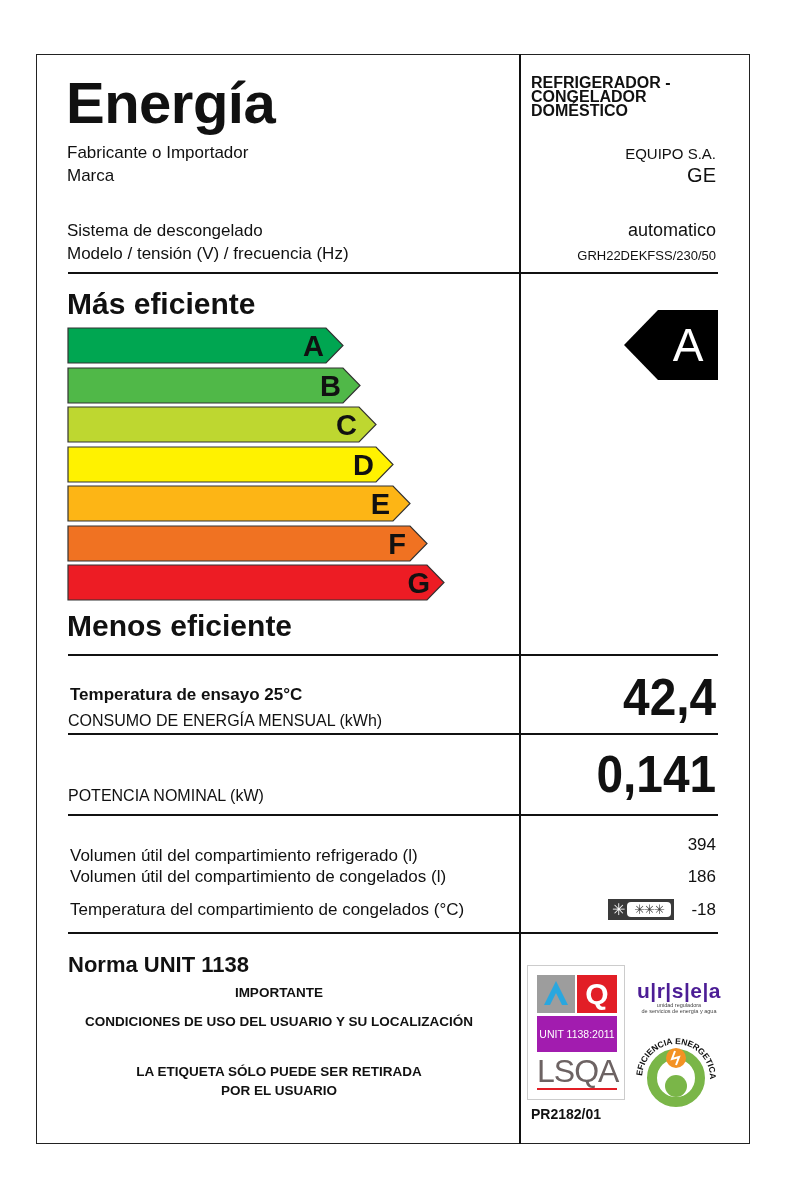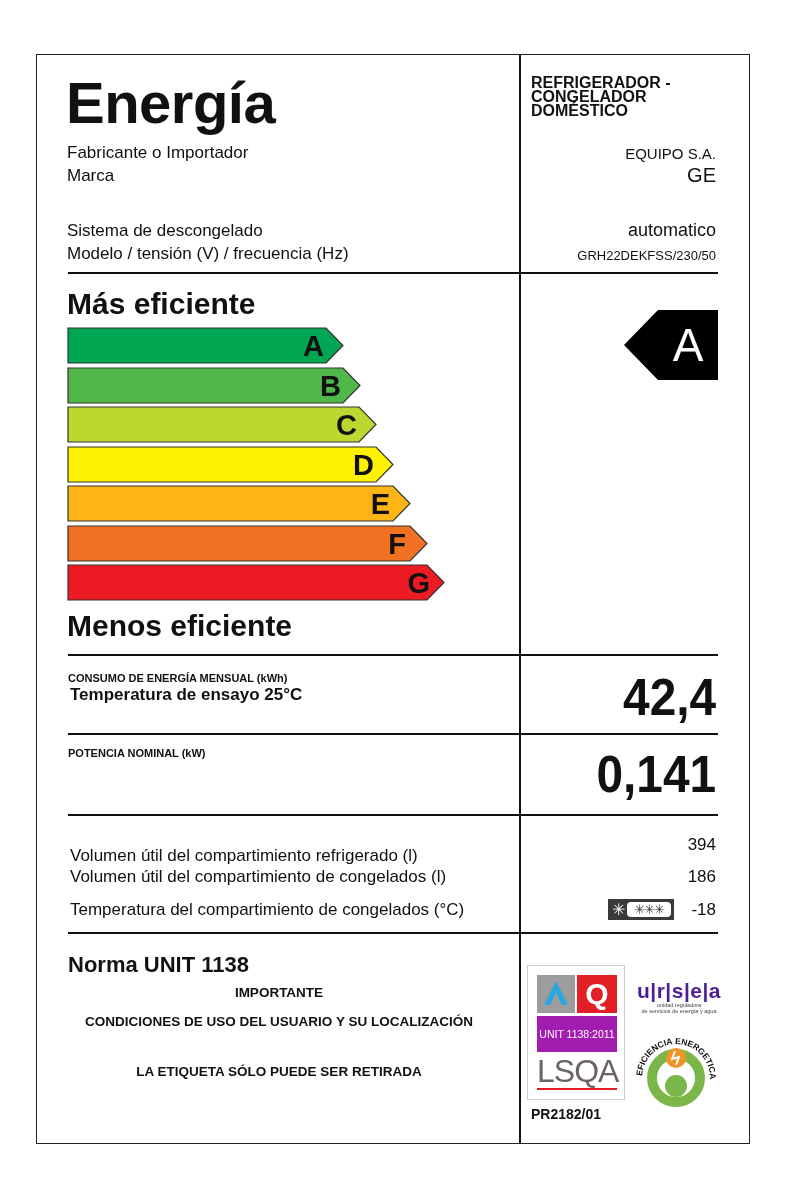--- a/index.html
+++ b/index.html
@@ -12,21 +12,21 @@
   .lbl { font-size:17px; line-height:22px; }
   .rval { text-align:right; right:72px; }
   .cat { left:531px; top:76px; font-size:16px; font-weight:bold; line-height:14px; }
   .eff-hdr { font-size:30px; font-weight:bold; line-height:34px; }
   .bar { position:absolute; left:68px; height:35px; }
   .bar svg { position:absolute; left:0; top:0; overflow:visible; }
   .bar .letter { position:absolute; top:0; height:35px; line-height:36px; font-size:29px; font-weight:bold; color:#111; text-align:right; }
   .rating { left:624px; top:310px; width:94px; height:70px; }
   .rating .letter { position:absolute; left:34px; top:0; width:60px; height:70px; line-height:70px; text-align:center; color:#fff; font-size:46px; }
   .big { font-weight:bold; font-size:52px; line-height:56px; text-align:right; right:72px; transform:scaleX(0.92); transform-origin:right center; }
-  .bold16 { font-size:11px; font-weight:bold; }
+  .bold16 { font-size:16px; font-weight:normal;margin-top:40px; }
   .center-block { left:40px; width:478px; text-align:center; font-weight:bold; font-size:13.5px; line-height:19px; }
   .star-box { left:608px; top:899px; width:66px; height:21px; background:#3a3a3a; }
   .star-box .first { position:absolute; left:4px; top:0; color:#fff; font-size:16px; line-height:21px; }
   .star-box .pill { position:absolute; left:19px; top:3px; width:44px; height:15px; background:#fff; border-radius:4px; color:#3a3a3a; font-size:13px; line-height:16px; text-align:center; letter-spacing:-1px; }
 </style>
 </head>
 <body>
 
 <div class="abs frame"></div>
 <div class="abs vdiv"></div>
@@ -129,20 +129,21 @@
 
 <div class="abs hline" style="top:932px;"></div>
 
 <div class="abs" style="left:68px;top:952px;font-size:22px;font-weight:bold;">Norma UNIT 1138</div>
 <div class="abs center-block" style="top:983px;">IMPORTANTE</div>
 <div class="abs center-block" style="top:1012px;">
   <div>CONDICIONES DE USO DEL USUARIO Y SU LOCALIZACIÓN</div>
 </div>
 <div class="abs center-block" style="top:1062px;">
   <div>LA ETIQUETA SÓLO PUEDE SER RETIRADA</div>
+  <div>POR EL USUARIO</div>
 </div>
 
 <div class="abs" style="left:527px;top:965px;width:98px;height:135px;border:1px solid #ccc;box-sizing:border-box;">
   <div class="abs" style="left:9px;top:9px;width:38px;height:38px;background:#9d9d9d;">
     <svg width="38" height="38">
       <polygon points="19,6 31,30 7,30" fill="#2aa7df"></polygon>
       <polygon points="19,18 25,30 13,30" fill="#9d9d9d"></polygon>
     </svg>
   </div>
   <div class="abs" style="left:49px;top:9px;width:40px;height:38px;background:#e21e26;color:#fff;font-weight:bold;font-size:30px;line-height:38px;text-align:center;">Q</div>

